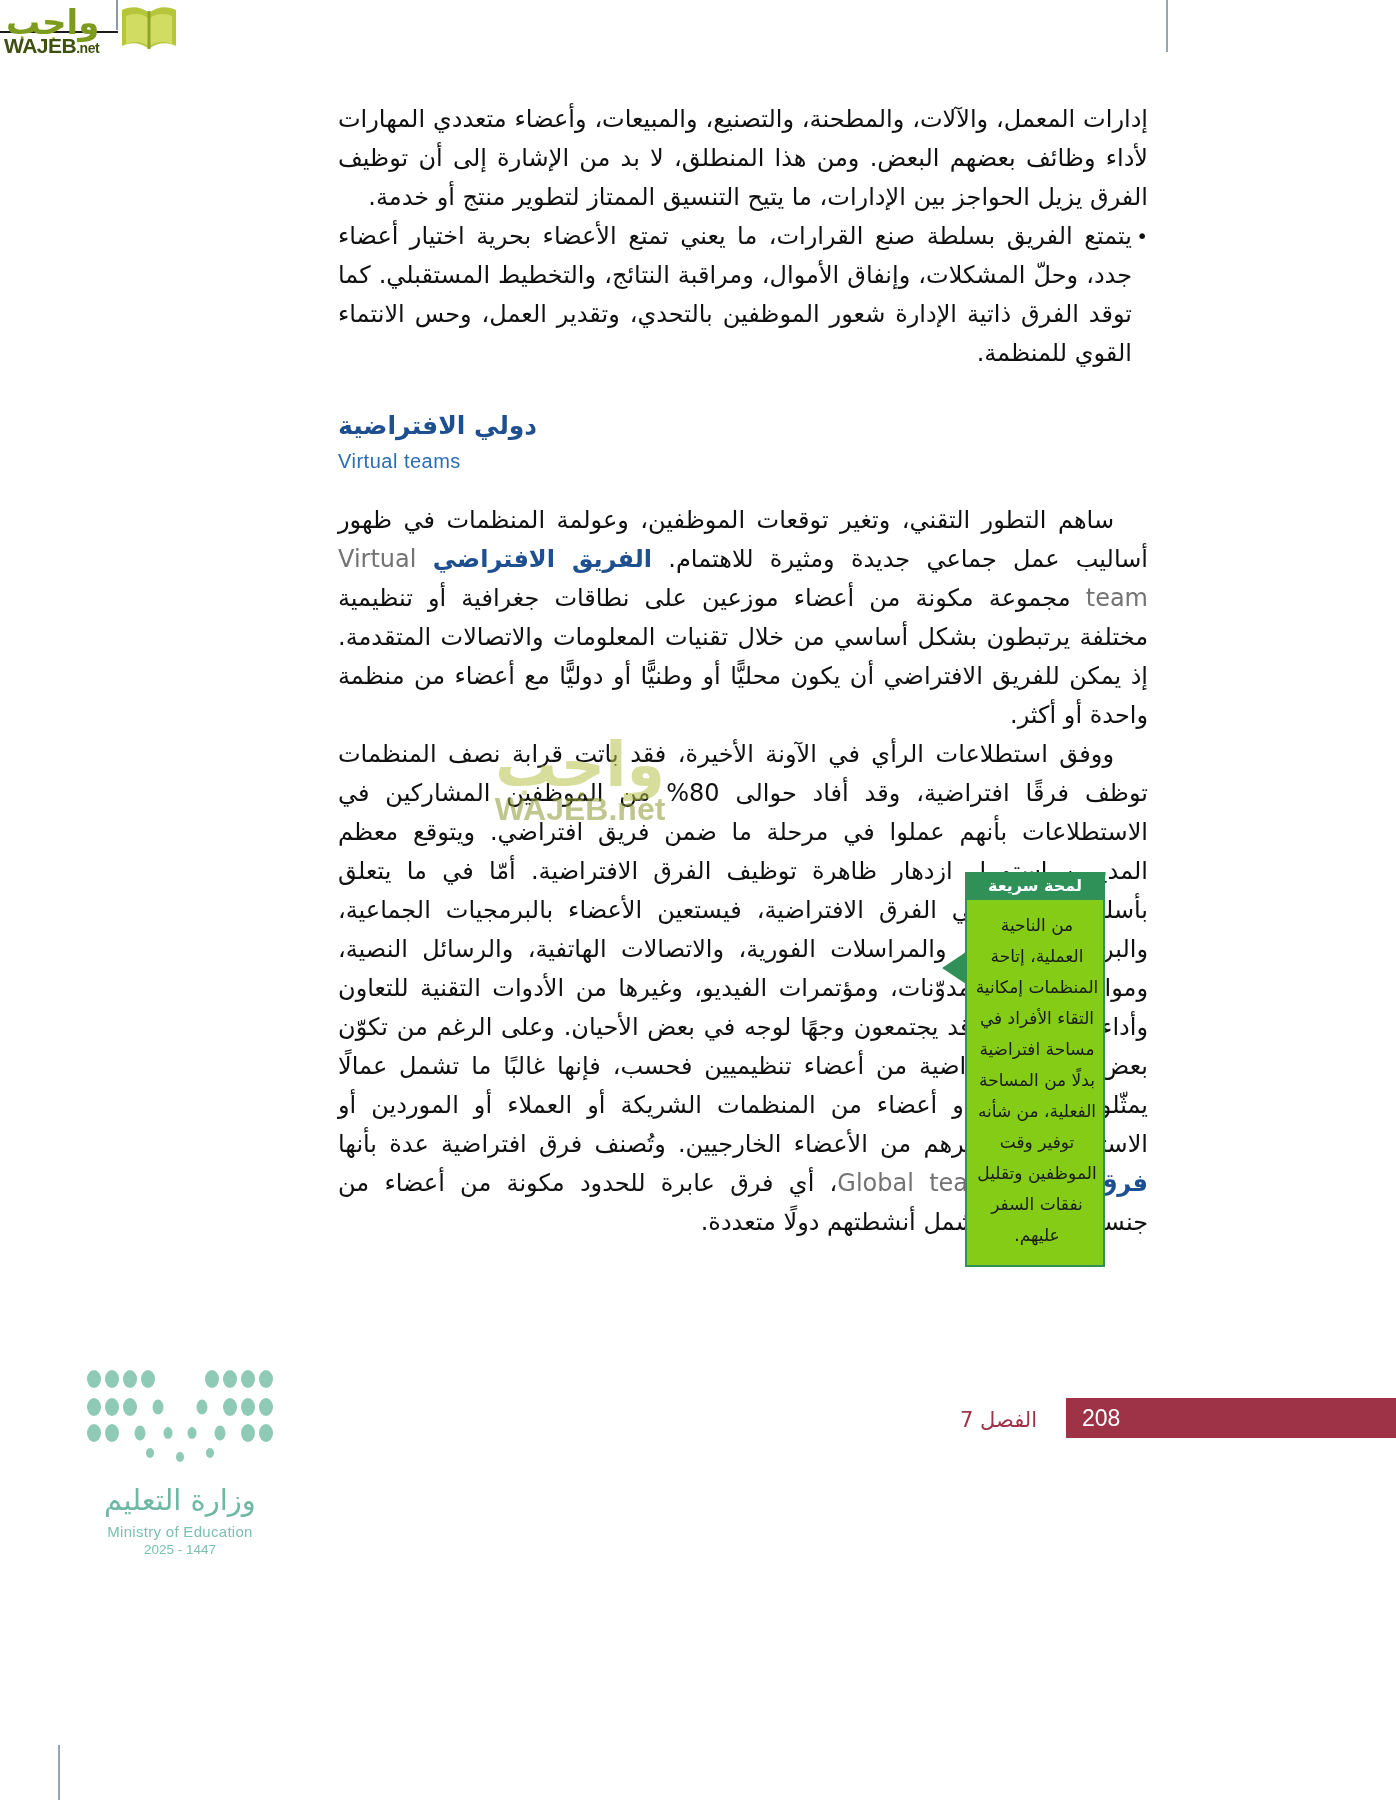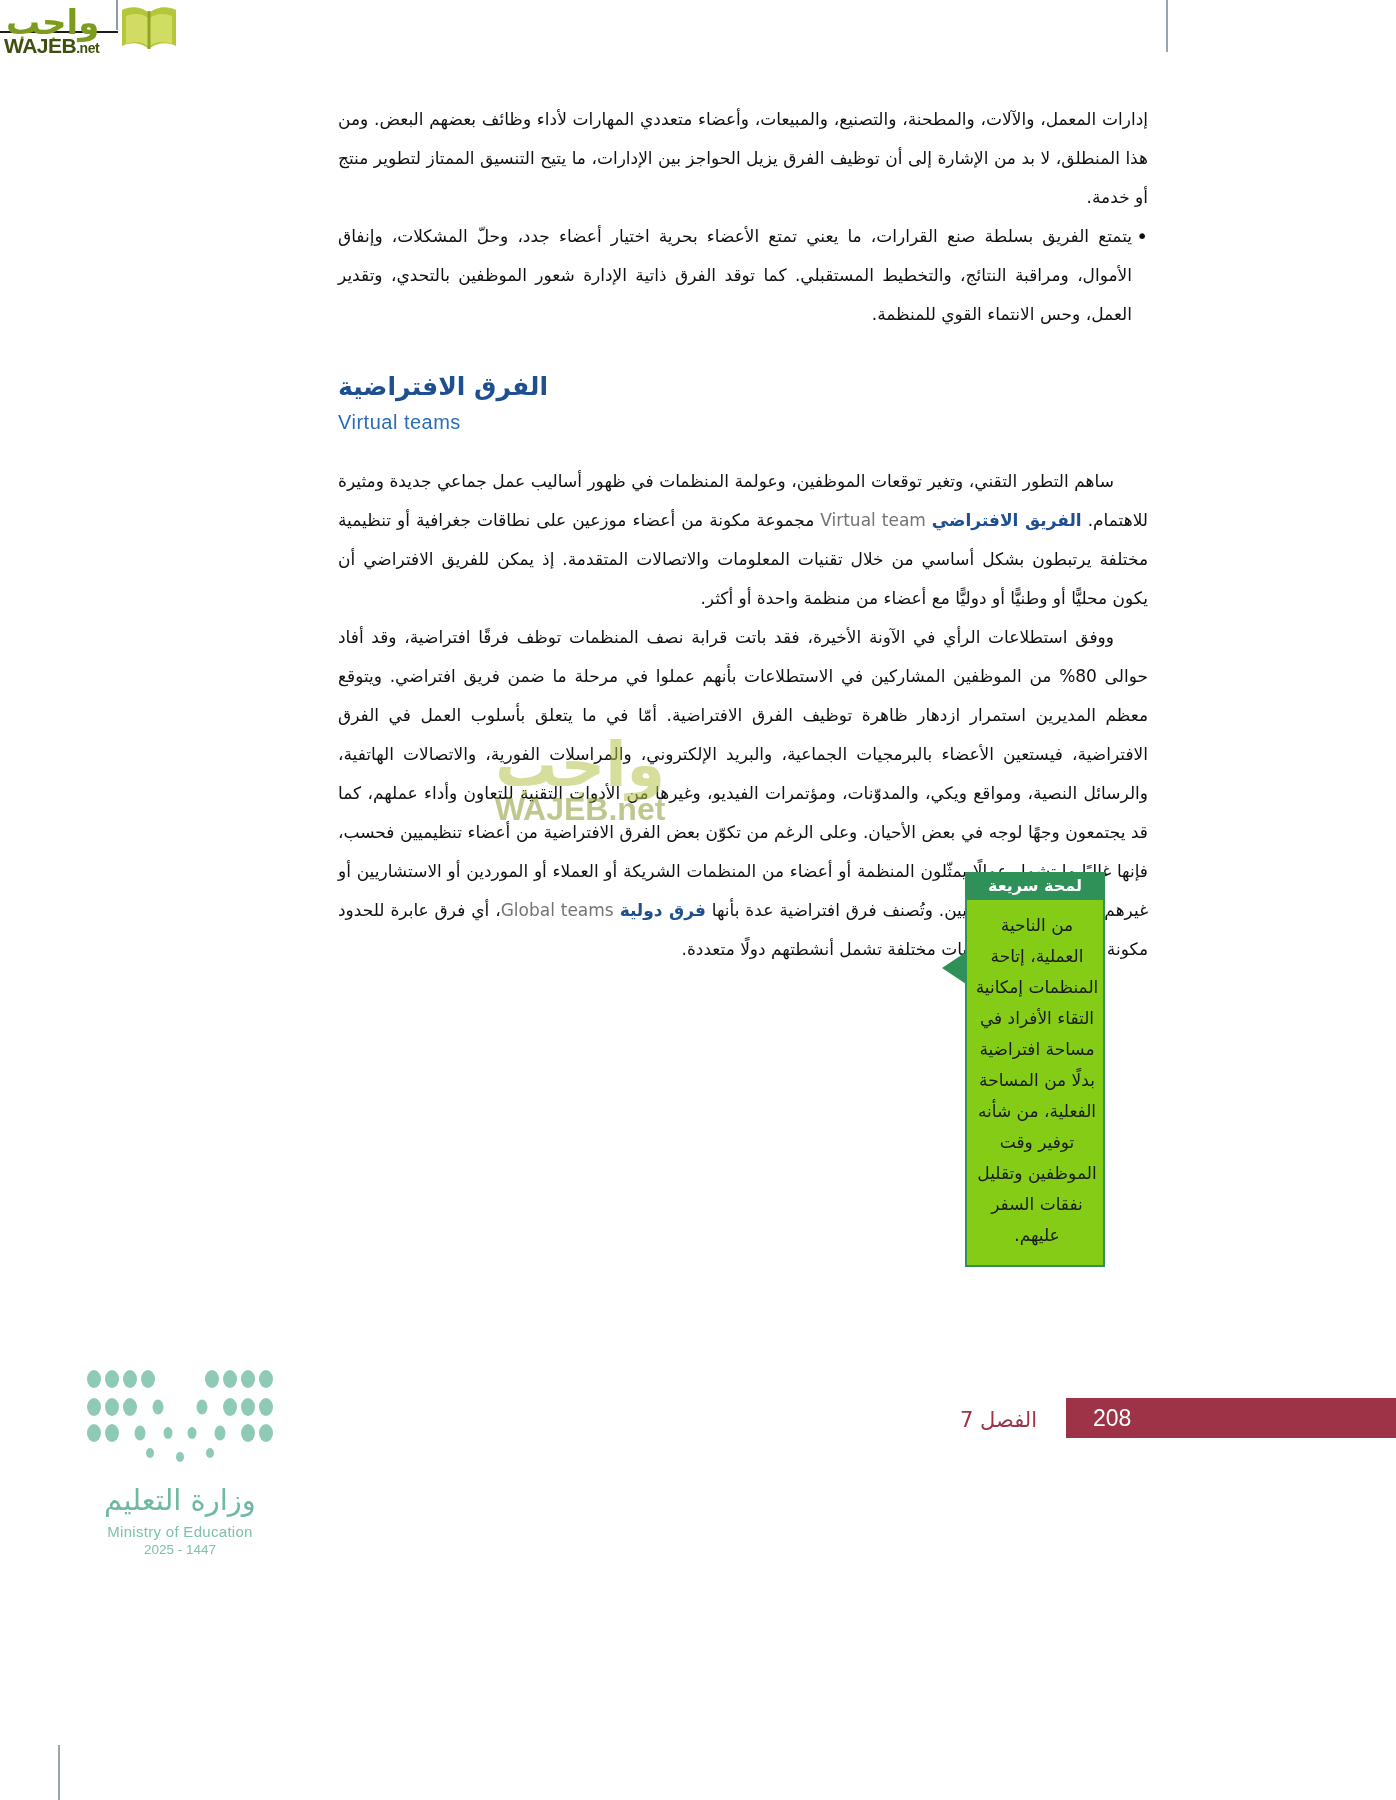--- a/index.html
+++ b/index.html
@@ -39,21 +39,21 @@
   .content{
     position:absolute;
     right:248px;      
     top:100px;
     width:810px;
     text-align:justify;
     direction:rtl;
   }
   p.body, li.body{
     margin:0;
-    font-size:17px;
+    font-size:24px;
     line-height:39px;
     color:#101010;
     font-family:"DejaVu Sans","Liberation Sans",sans-serif;
     text-align:justify;
     text-justify:inter-word;
   }
   .para-indent{text-indent:34px;}
   ul.bullets{
     margin:0;padding:0;list-style:none;
   }
@@ -152,21 +152,21 @@
     position:absolute;left:960px;top:1408px;
     font-size:21px;color:#9e3347;direction:rtl;
     font-family:"DejaVu Sans",sans-serif;
   }
   .pagebadge{
     position:absolute;left:1066px;top:1398px;
     width:330px;height:40px;
     background:#9e3347;color:#ffffff;
     font-size:23px;font-family:"Liberation Sans",sans-serif;
     display:flex;align-items:center;
-    padding-left:27px;box-sizing:border-box;
+    padding-left:16px;box-sizing:border-box;
     direction:ltr;
   }
 </style>
 </head>
 <body>
 
 <div class="page">
 
   <div class="wajeb-logo">
     <div class="wajeb-vrule"></div>
@@ -186,21 +186,21 @@
 
   <div class="content">
 
     <p class="body">إدارات المعمل، والآلات، والمطحنة، والتصنيع، والمبيعات، وأعضاء متعددي المهارات لأداء وظائف بعضهم البعض. ومن هذا المنطلق، لا بد من الإشارة إلى أن توظيف الفرق يزيل الحواجز بين الإدارات، ما يتيح التنسيق الممتاز لتطوير منتج أو خدمة.</p>
 
     <ul class="bullets">
       <li class="body">يتمتع الفريق بسلطة صنع القرارات، ما يعني تمتع الأعضاء بحرية اختيار أعضاء جدد، وحلّ المشكلات، وإنفاق الأموال، ومراقبة النتائج، والتخطيط المستقبلي. كما توقد الفرق ذاتية الإدارة شعور الموظفين بالتحدي، وتقدير العمل، وحس الانتماء القوي للمنظمة.</li>
     </ul>
 
     <div class="heading-block">
-      <div class="h-ar">الفرق الافتراضية</div>
+      <div class="h-ar">دولي الافتراضية</div>
       <div class="h-en">Virtual teams</div>
     </div>
 
     <p class="body para-indent" style="margin-top:22px;"><span>ساهم التطور التقني، وتغير توقعات الموظفين، وعولمة المنظمات في ظهور أساليب عمل جماعي جديدة ومثيرة للاهتمام. </span><span class="term-ar">الفريق الافتراضي</span><span>&nbsp;</span><span class="term-en">Virtual team</span><span> مجموعة مكونة من أعضاء موزعين على نطاقات جغرافية أو تنظيمية مختلفة يرتبطون بشكل أساسي من خلال تقنيات المعلومات والاتصالات المتقدمة. إذ يمكن للفريق الافتراضي أن يكون محليًّا أو وطنيًّا أو دوليًّا مع أعضاء من منظمة واحدة أو أكثر.</span></p>
 
     <p class="body para-indent"><span>ووفق استطلاعات الرأي في الآونة الأخيرة، فقد باتت قرابة نصف المنظمات توظف فرقًا افتراضية، وقد أفاد حوالى 80% من الموظفين المشاركين في الاستطلاعات بأنهم عملوا في مرحلة ما ضمن فريق افتراضي. ويتوقع معظم المديرين استمرار ازدهار ظاهرة توظيف الفرق الافتراضية. أمّا في ما يتعلق بأسلوب العمل في الفرق الافتراضية، فيستعين الأعضاء بالبرمجيات الجماعية، والبريد الإلكتروني، والمراسلات الفورية، والاتصالات الهاتفية، والرسائل النصية، ومواقع ويكي، والمدوّنات، ومؤتمرات الفيديو، وغيرها من الأدوات التقنية للتعاون وأداء عملهم، كما قد يجتمعون وجهًا لوجه في بعض الأحيان. وعلى الرغم من تكوّن بعض الفرق الافتراضية من أعضاء تنظيميين فحسب، فإنها غالبًا ما تشمل عمالًا يمثّلون المنظمة أو أعضاء من المنظمات الشريكة أو العملاء أو الموردين أو الاستشاريين أو غيرهم من الأعضاء الخارجيين. وتُصنف فرق افتراضية عدة بأنها </span><span class="term-ar">فرق دولية</span><span>&nbsp;</span><span class="term-en">Global teams</span><span>، أي فرق عابرة للحدود مكونة من أعضاء من جنسيات مختلفة تشمل أنشطتهم دولًا متعددة.</span></p>
 
   </div>
 
   <div class="wm">

